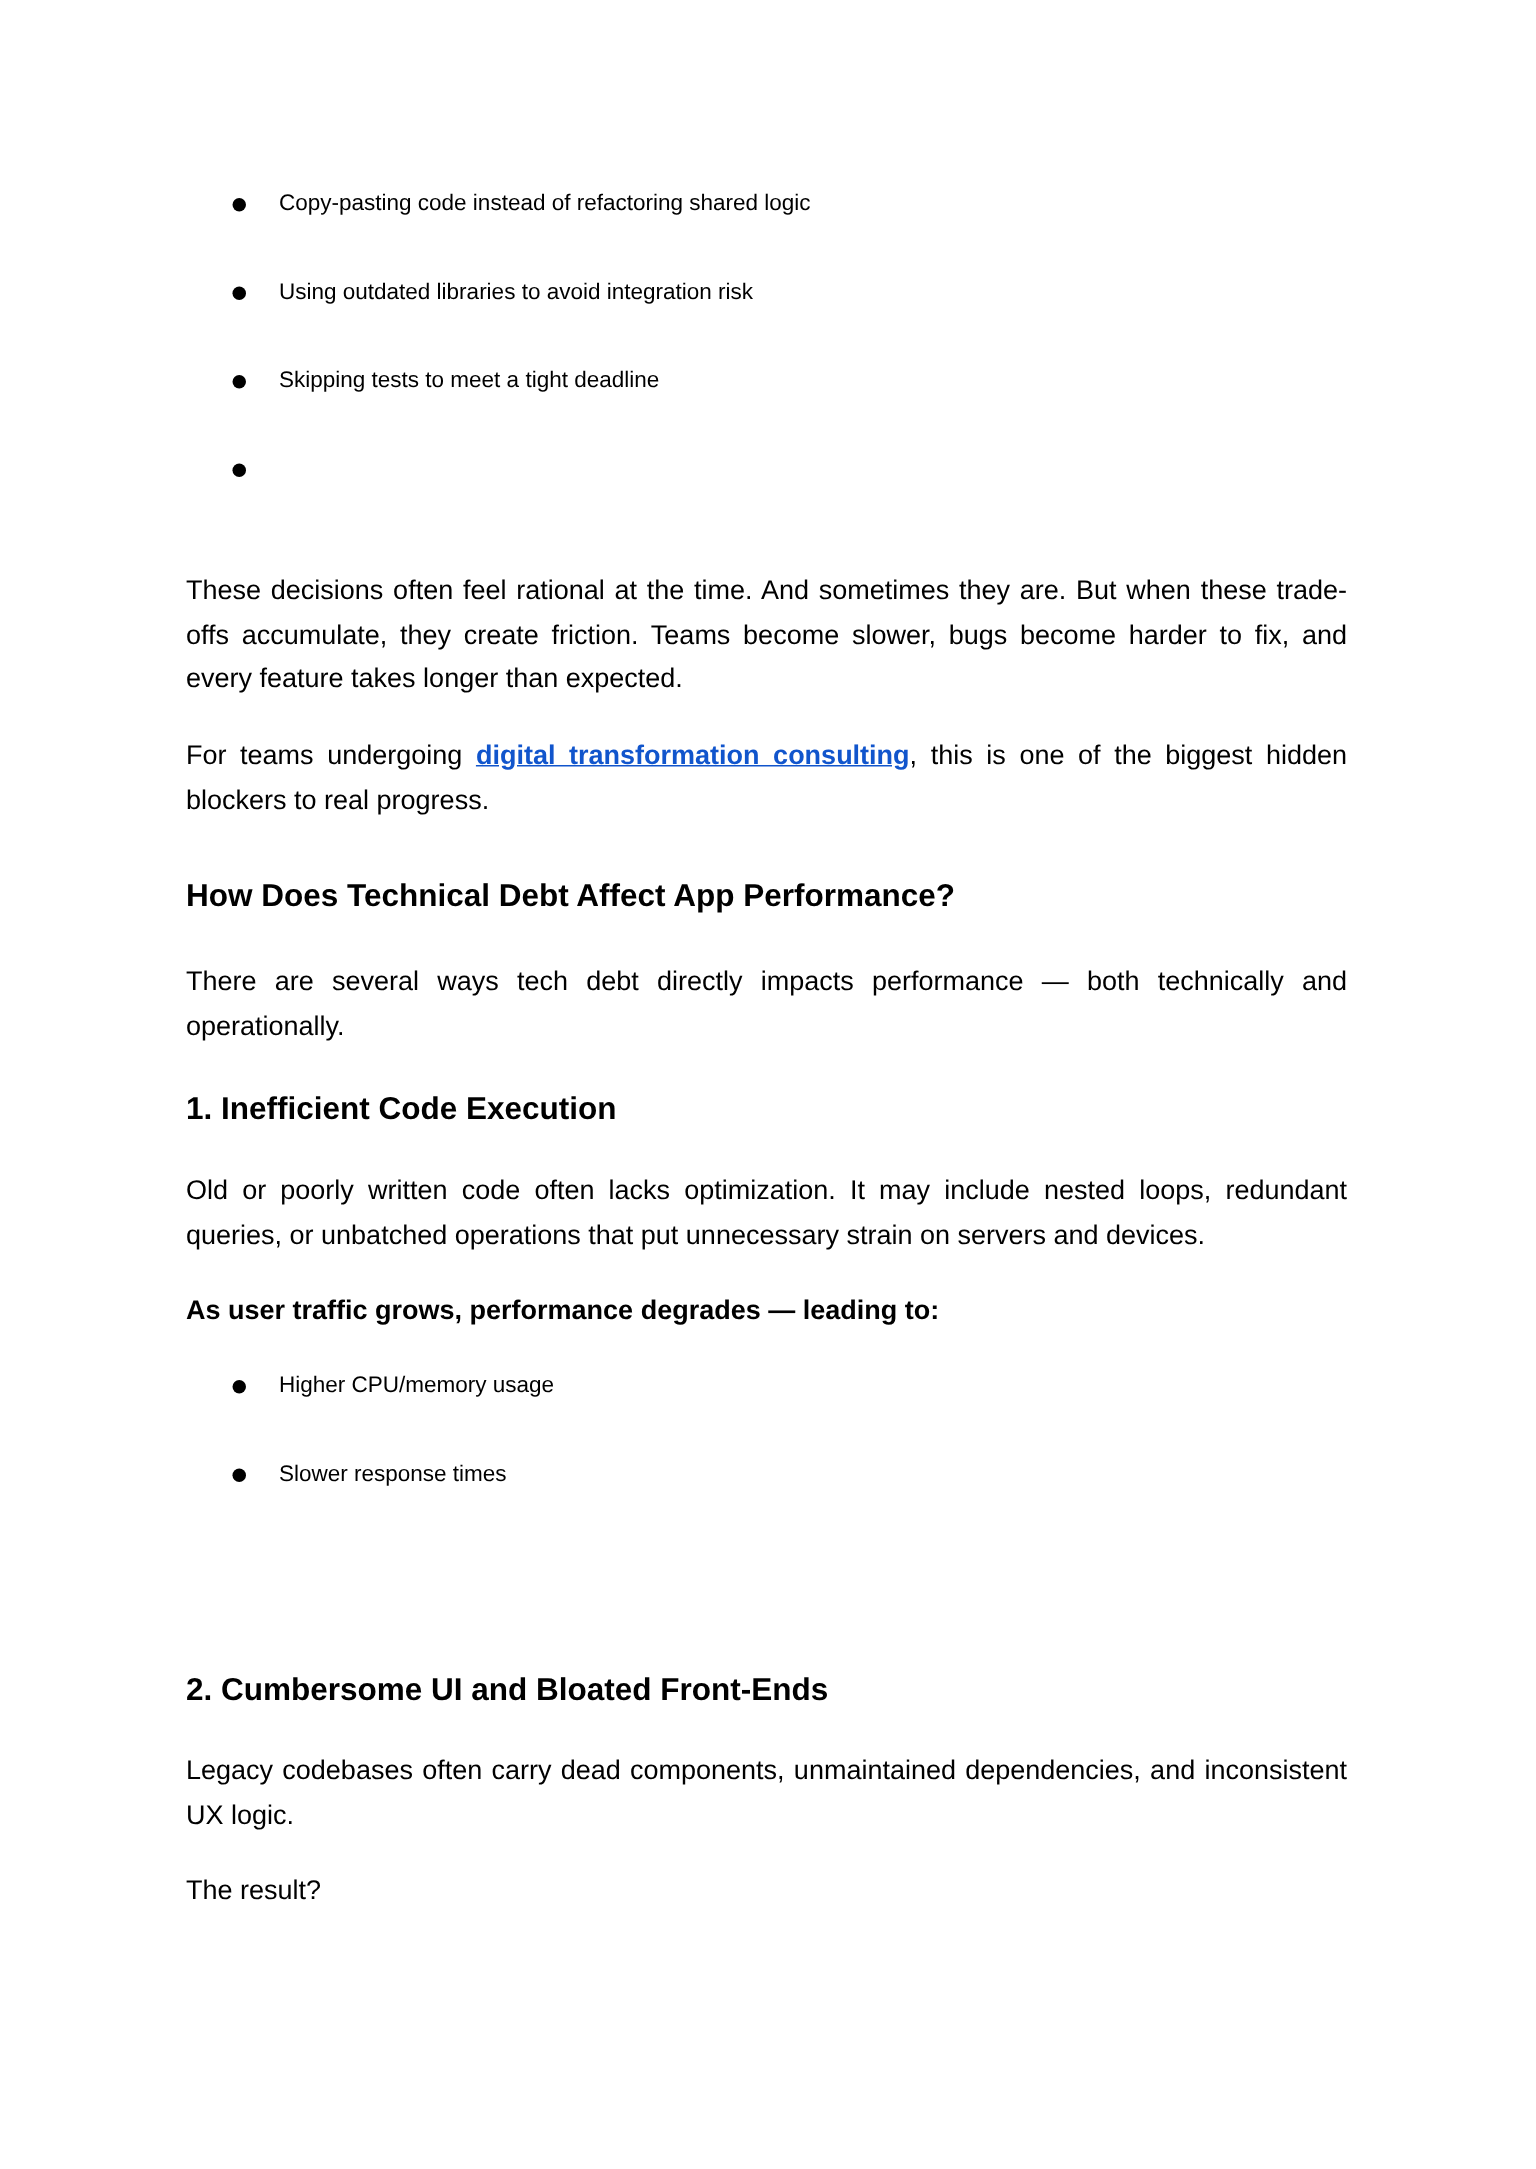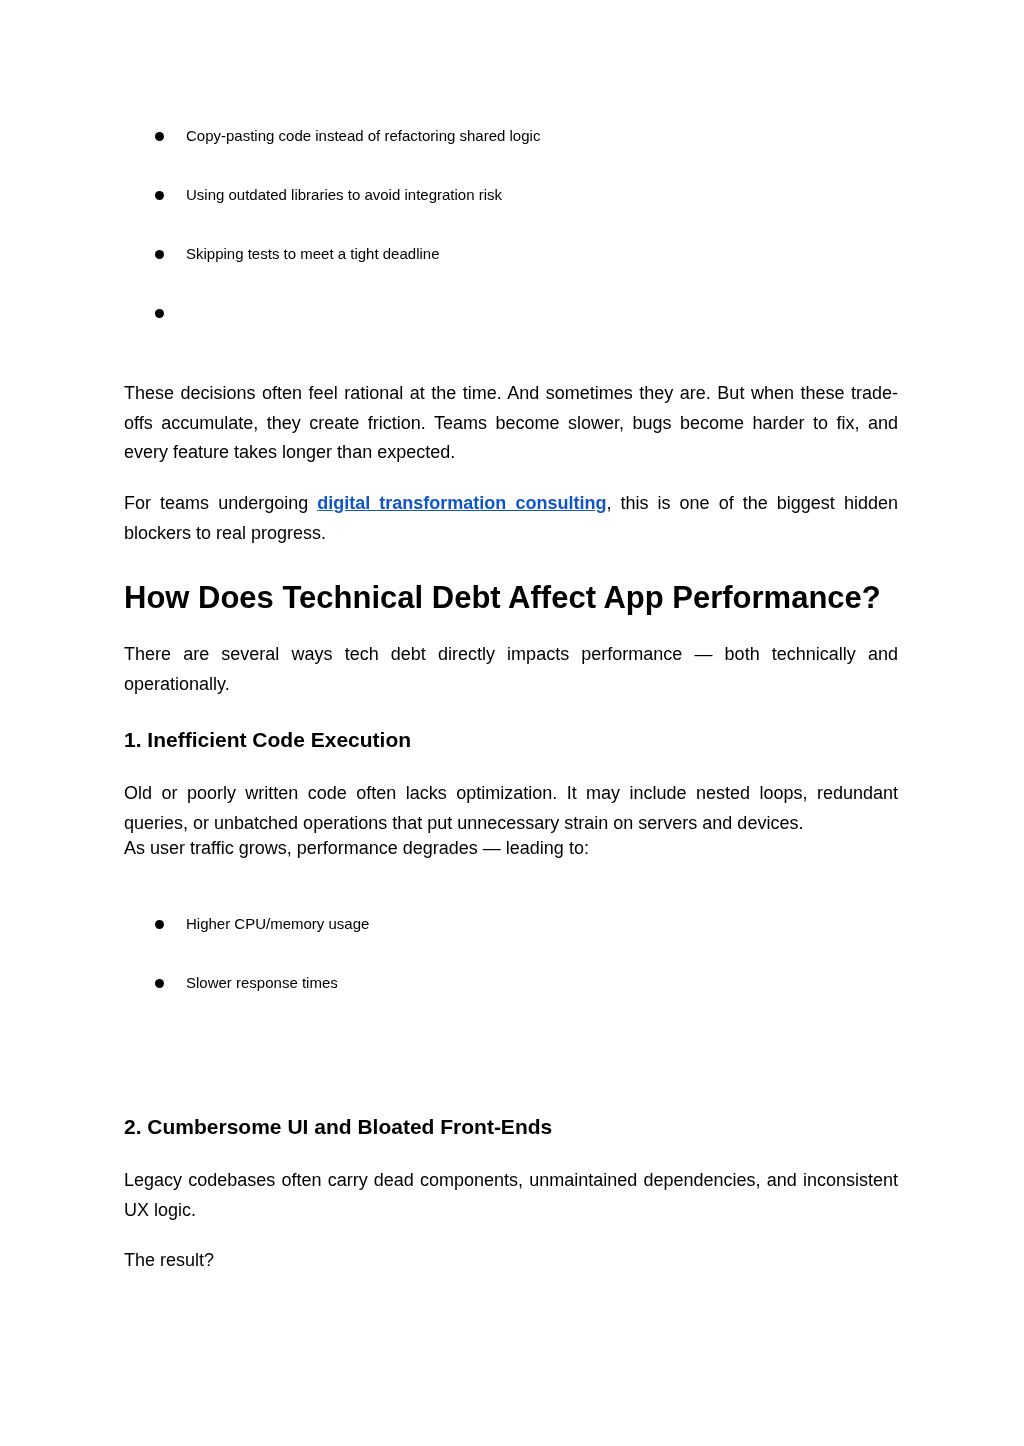--- a/index.html
+++ b/index.html
@@ -15,21 +15,21 @@
     }
     .bullet-dot {
       position: absolute; left: 31px; top: 7px; width: 9px; height: 9px;
       border-radius: 50%; background: #000000;
     }
     .para {
       position: absolute; left: 0; width: 774px; margin: 0;
       font-size: 18px; line-height: 29.5px; text-align: justify; text-align-last: left;
     }
     .link { color: #1155cc; font-weight: bold; text-decoration: underline; }
-    .h2 { position: absolute; left: 0; margin: 0; font-size: 31px; font-weight: bold; line-height: 32px; white-space: nowrap; }
+    .h2 { position: absolute; left: 0; margin: 0; font-size: 21px; font-weight: bold; line-height: 32px; white-space: nowrap; }
     .h3 { position: absolute; left: 0; margin: 0; font-size: 21px; font-weight: bold; line-height: 28px; white-space: nowrap; }
   </style>
 </head>
 <body>
 
 <div class="page">
 
   <ul class="bullet-list" style="top:125px;">
     <li class="bullet-item"><span class="bullet-dot"></span><span>Copy-pasting code instead of refactoring shared logic</span></li>
     <li class="bullet-item"><span class="bullet-dot"></span><span>Using outdated libraries to avoid integration risk</span></li>
@@ -42,21 +42,21 @@
   <p class="para" style="top:489px;"><span>For teams undergoing </span><a class="link">digital transformation consulting</a><span>, this is one of the biggest hidden blockers to real progress.</span></p>
 
   <h2 class="h2" style="top:582px;">How Does Technical Debt Affect App Performance?</h2>
 
   <p class="para" style="top:640px;">There are several ways tech debt directly impacts performance — both technically and operationally.</p>
 
   <h3 class="h3" style="top:726px;">1. Inefficient Code Execution</h3>
 
   <p class="para" style="top:779px;">Old or poorly written code often lacks optimization. It may include nested loops, redundant queries, or unbatched operations that put unnecessary strain on servers and devices.</p>
 
-  <p class="para" style="top:834px;">As user traffic grows, performance degrades — leading to:</p>
+  <p class="para" style="top:859px;font-weight:bold;">As user traffic grows, performance degrades — leading to:</p>
 
   <ul class="bullet-list" style="top:913px;">
     <li class="bullet-item"><span class="bullet-dot"></span><span>Higher CPU/memory usage</span></li>
     <li class="bullet-item"><span class="bullet-dot"></span><span>Slower response times</span></li>
   </ul>
 
   <h3 class="h3" style="top:1113px;">2. Cumbersome UI and Bloated Front-Ends</h3>
 
   <p class="para" style="top:1166px;">Legacy codebases often carry dead components, unmaintained dependencies, and inconsistent UX logic.</p>
 

